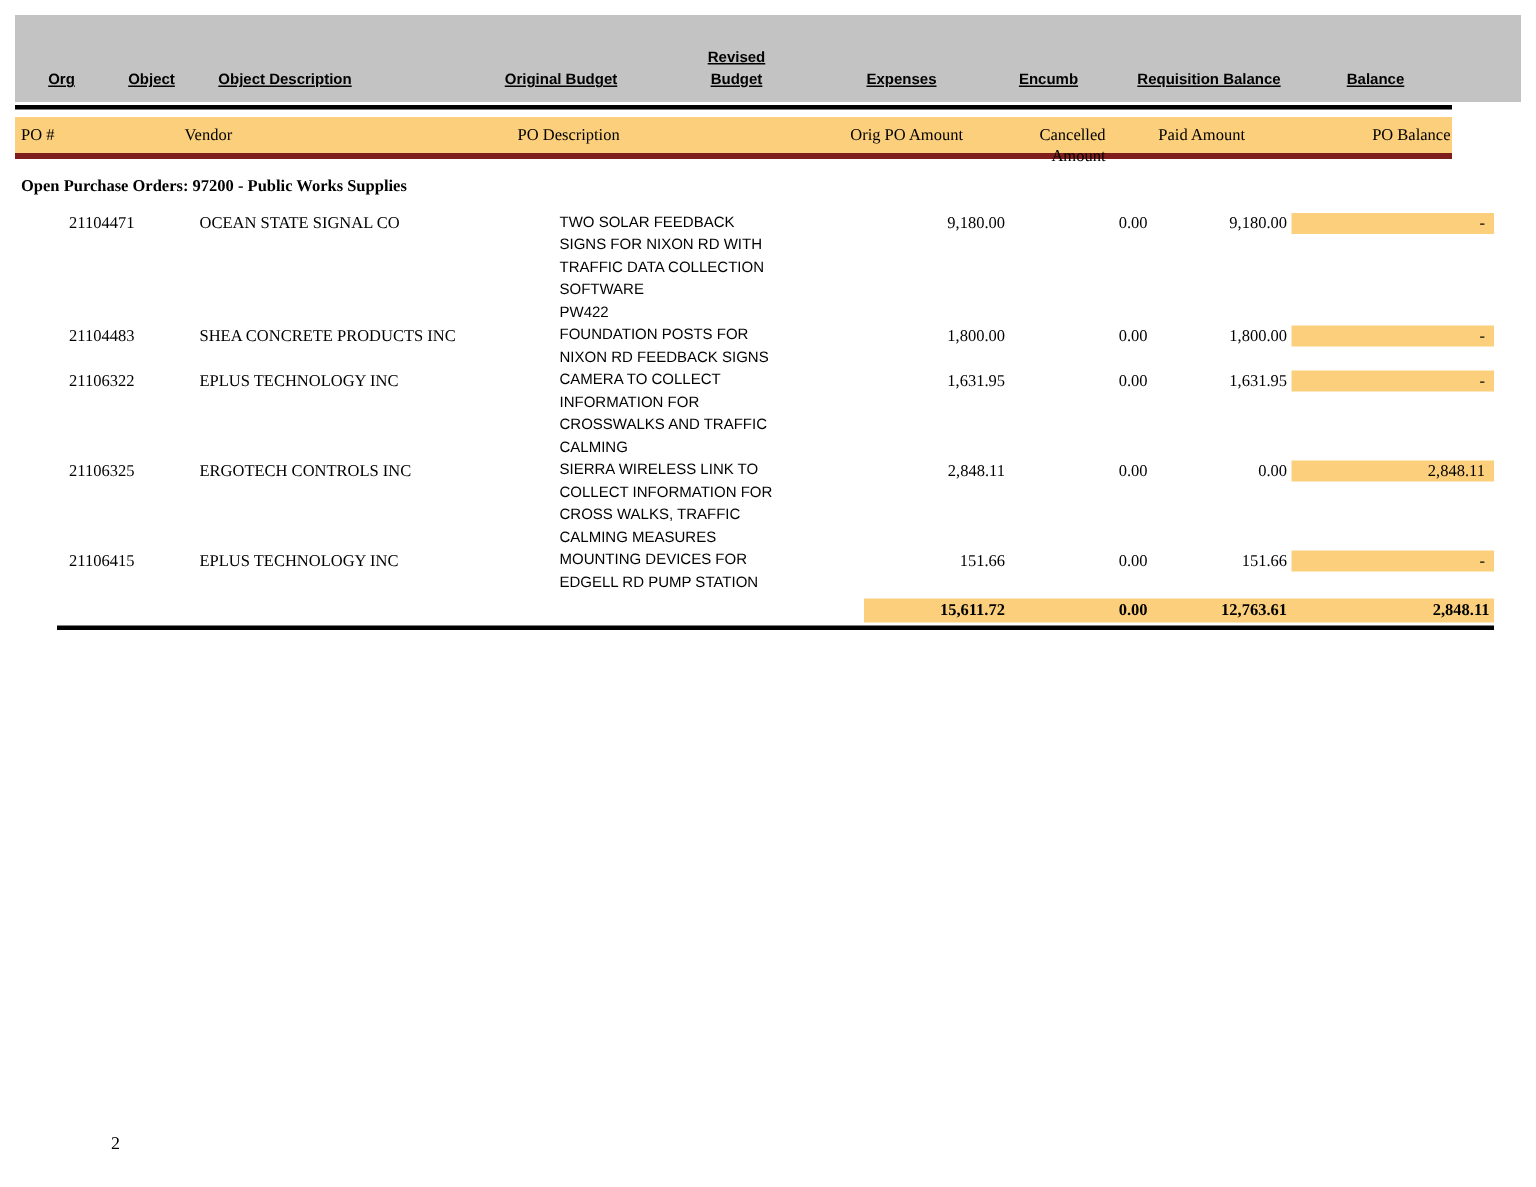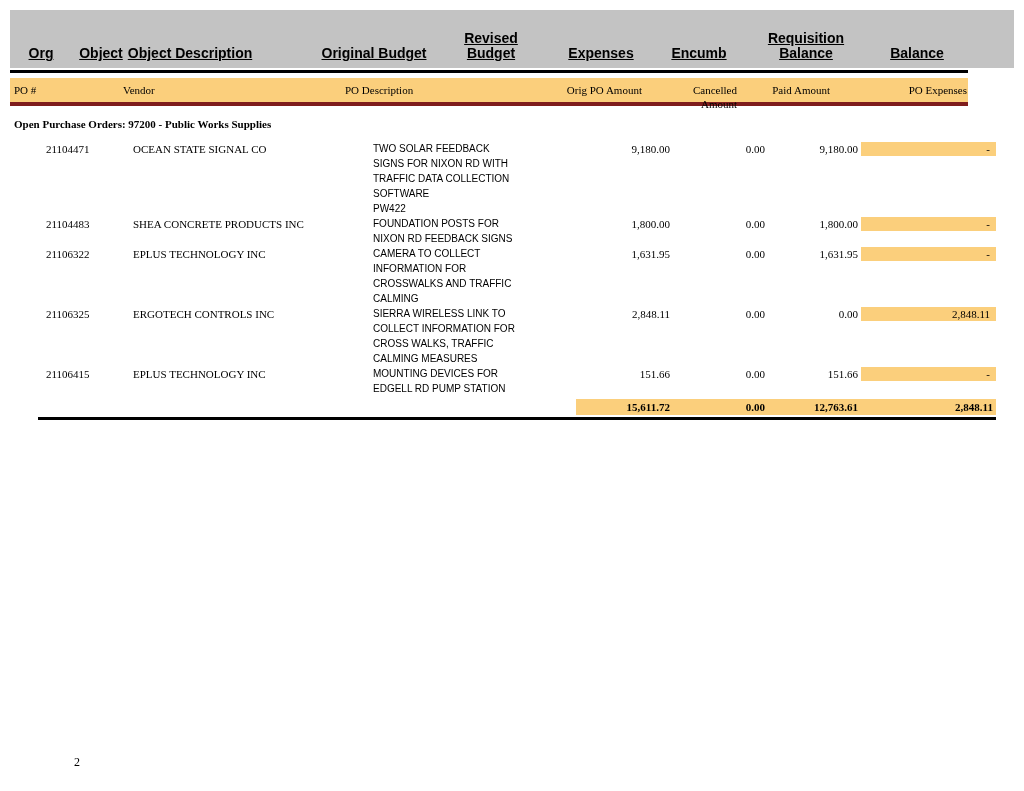--- a/index.html
+++ b/index.html
@@ -12,21 +12,21 @@
     --yellow:#fbcf7c;
   }
   
   .budget-band{
     position:absolute;left:10px;top:10px;width:1004px;height:58px;
     background:var(--gray);
   }
   .budget-band .col{
     position:absolute;bottom:7px;text-align:center;
     font-family:"Liberation Sans", sans-serif;
-    font-size:14px;font-weight:bold;text-decoration:underline;
+    font-size:10px;font-weight:bold;text-decoration:underline;
     line-height:15px;
   }
   .bc0{left:8px;width:46px;}
   .bc1{left:62px;width:58px;}
   .bc2{left:110px;width:140px;}
   .bc3{left:310px;width:108px;}
   .bc4{left:448px;width:66px;}
   .bc5{left:553px;width:76px;}
   .bc6{left:653px;width:72px;}
   .bc7{left:748px;width:96px;}
@@ -100,21 +100,21 @@
 
 <div class="rule-thick-top"></div>
 
 <div class="po-band">
   <span class="ph ph-po">PO #</span>
   <span class="ph ph-vendor">Vendor</span>
   <span class="ph ph-desc">PO Description</span>
   <span class="ph ph-orig">Orig PO Amount</span>
   <span class="ph ph-cancel">Cancelled Amount</span>
   <span class="ph ph-paid">Paid Amount</span>
-  <span class="ph ph-bal">PO Expenses</span>
+  <span class="ph ph-bal">PO Balance</span>
 </div>
 
 <div class="section-title">Open Purchase Orders: 97200 - Public Works Supplies</div>
 
 <div class="rows-wrap">
 
   <div class="po-row">
     <span class="cell c-po">21104471</span>
     <span class="cell c-vendor">OCEAN STATE SIGNAL CO</span>
     <div class="c-desc">

